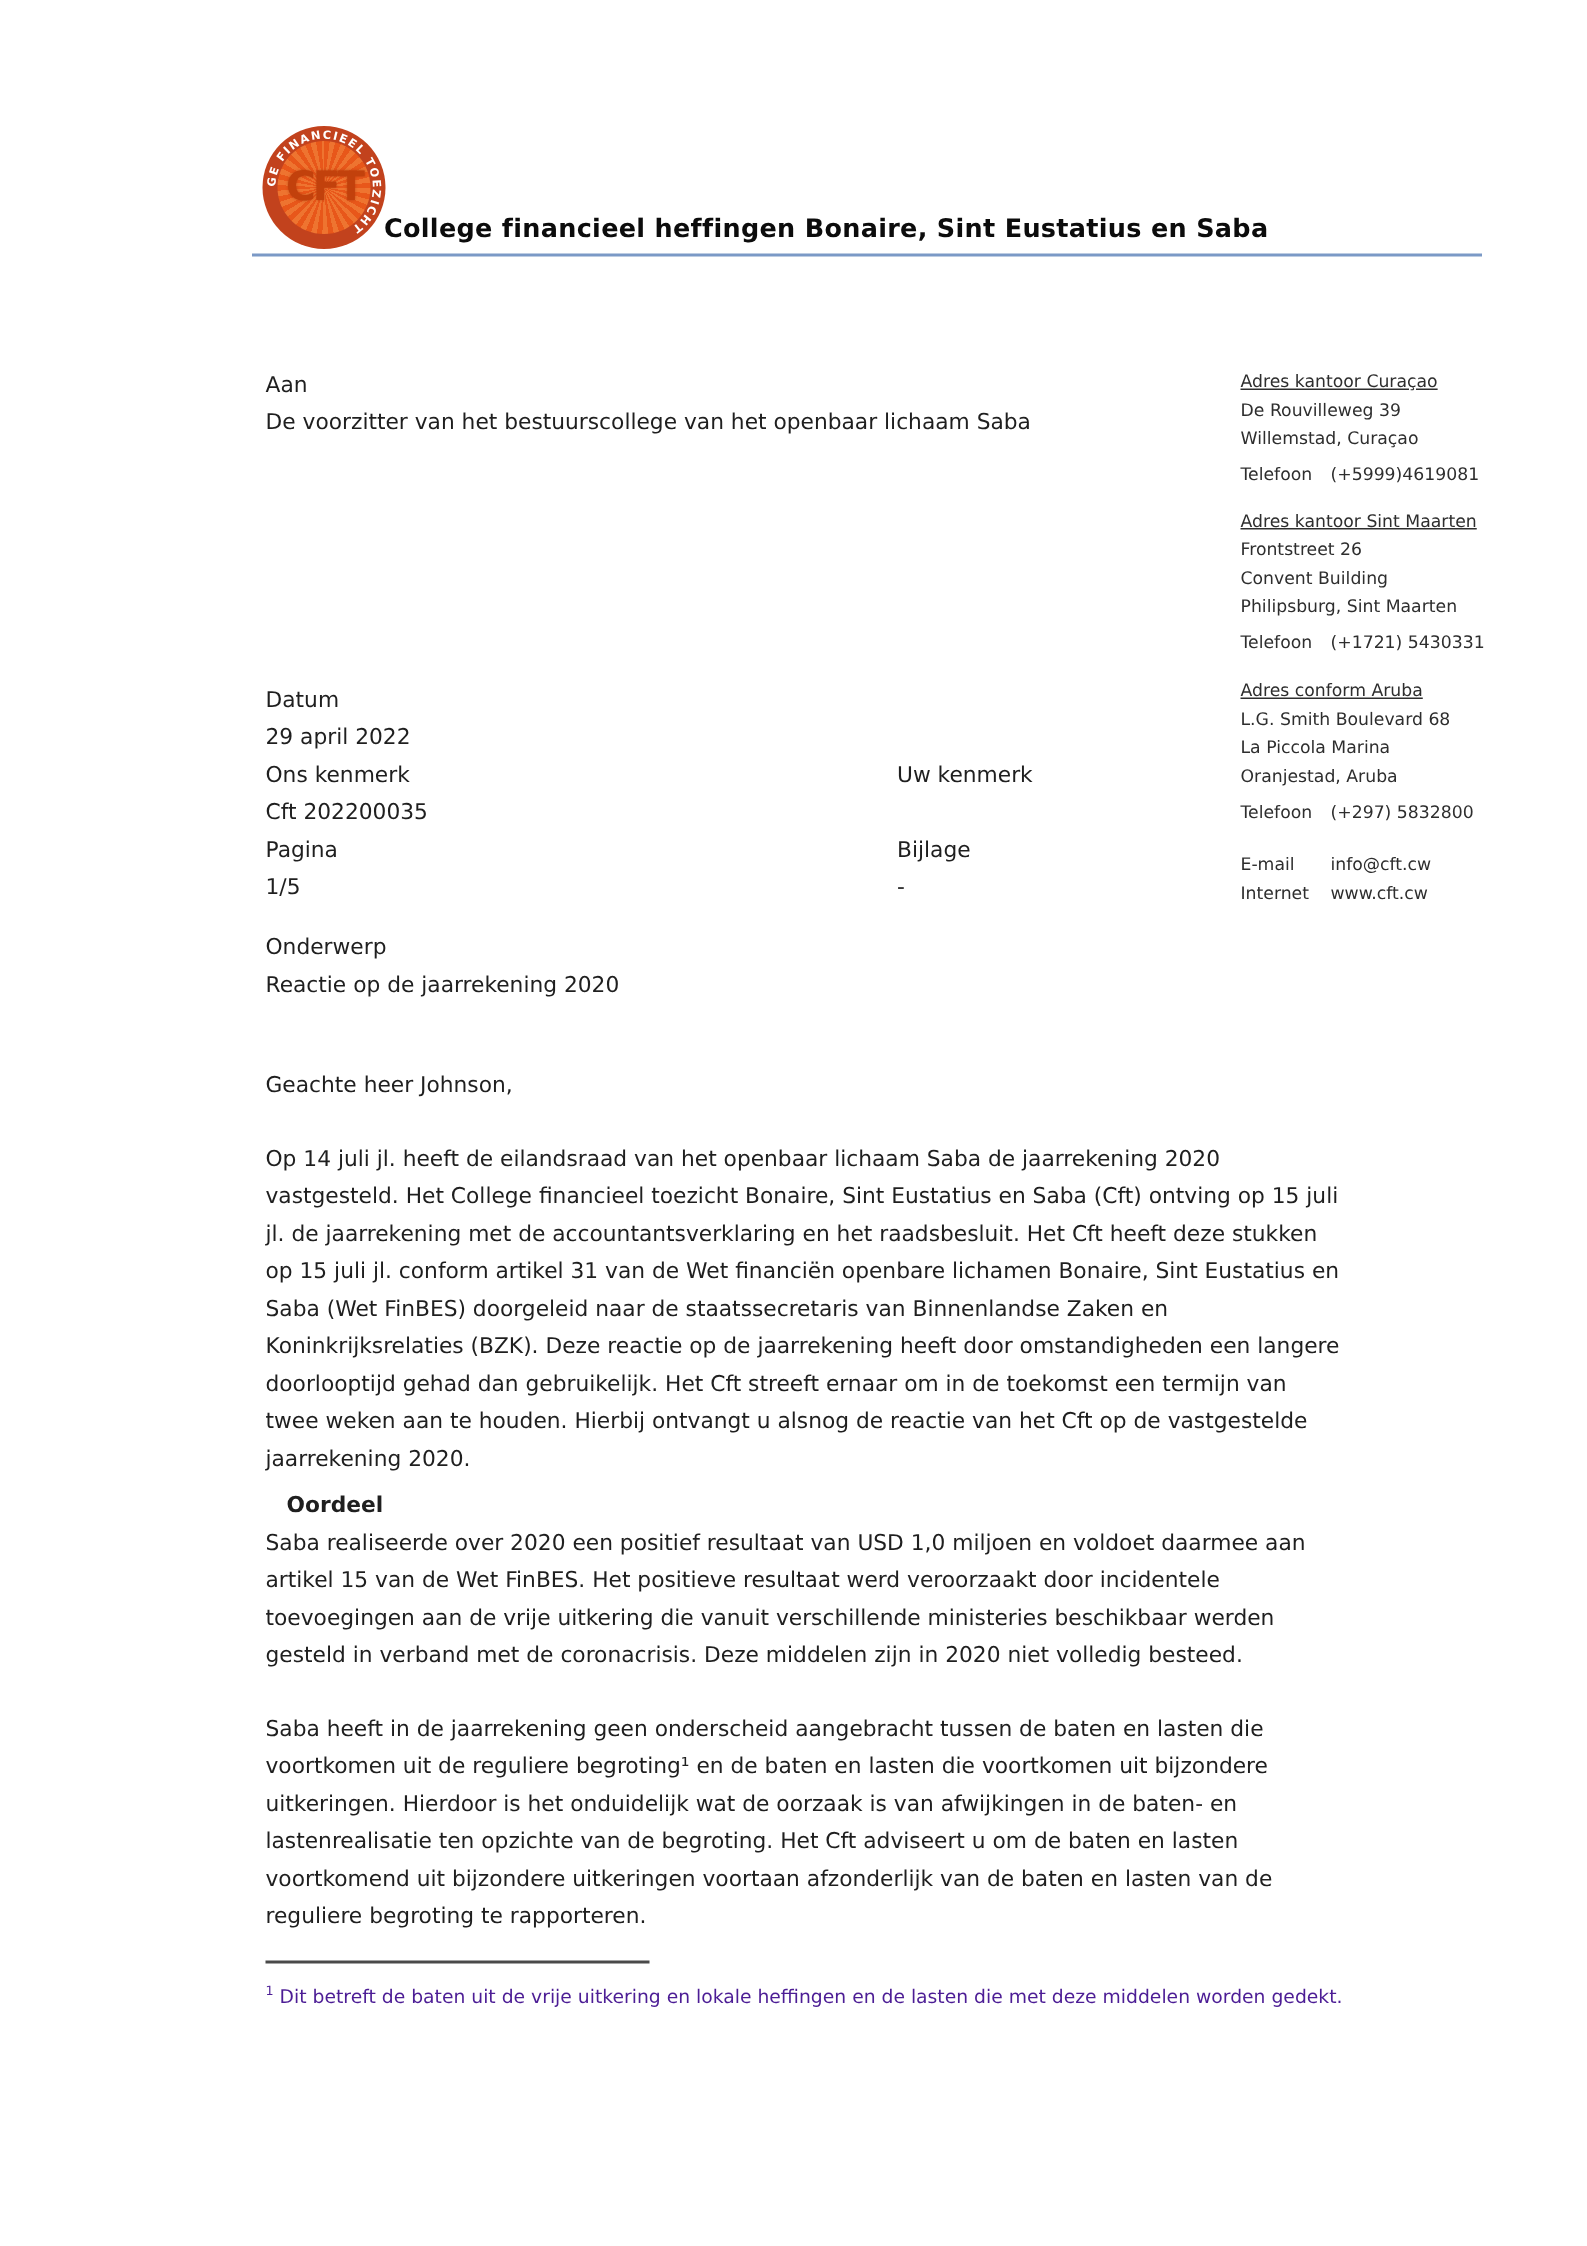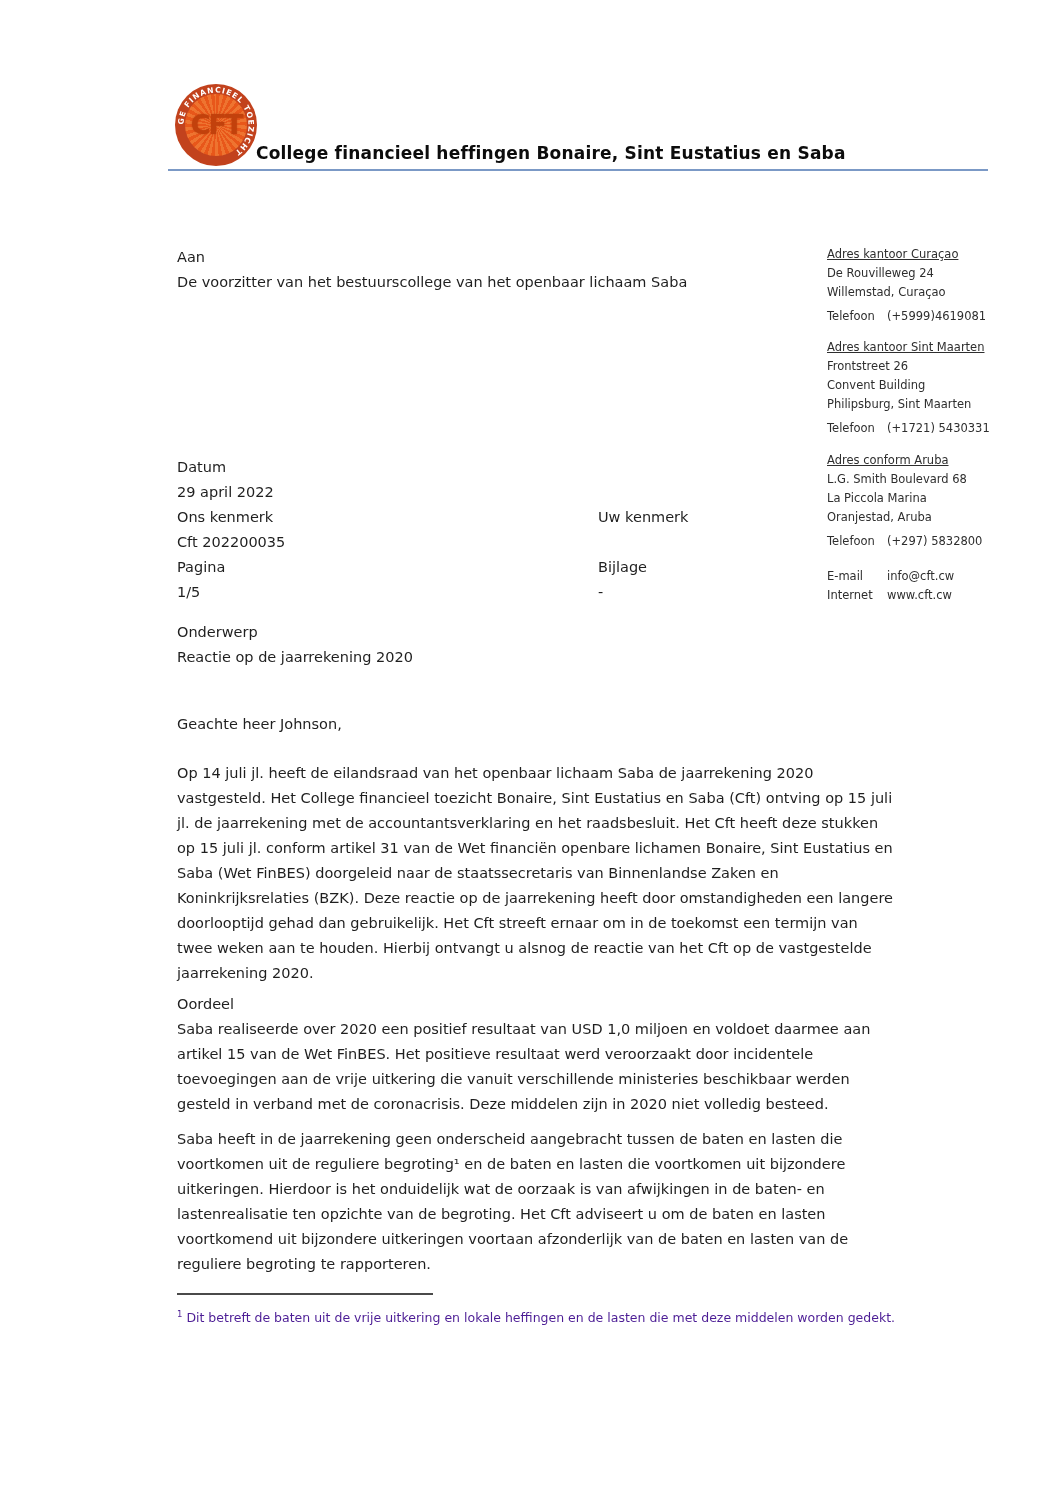--- a/index.html
+++ b/index.html
@@ -37,22 +37,22 @@
 
   
   .main { position:absolute; left:177px; top:245px; width:720px;
     font-size:14.5px; line-height:25px; color:#1f1f1f; }
   .recipient-label { }
   .meta { margin-top:160px; display:grid; grid-template-columns:421px 1fr; }
   .meta div { min-height:25px; }
   .subject { margin-top:15px; }
   .salutation { margin-top:42px; }
   .para1 { margin-top:24px; }
-  .section-heading { margin-top:6px; font-weight:normal; }
-  .para3 { margin-top:10px; }
+  .section-heading { margin-top:6px; font-weight:bold;margin-left:14px; }
+  .para3 { margin-top:24px; }
 
   
   .footnote { margin-top:16px; }
   .footnote-rule { width:256px; height:2px; background:#4a4a4a; margin-bottom:9px; }
   .footnote-text { font-size:12.5px; line-height:20px; width:755px; color:#4c1d95; }
   .footnote-text sup { font-size:8.5px; }
 </style>
 </head>
 <body>
 
@@ -70,21 +70,21 @@
       </text>
     </svg>
     <div class="logo-cft">CFT</div>
   </div>
   <div class="header-title">College financieel heffingen Bonaire, Sint Eustatius en Saba</div>
   <div class="header-rule"></div>
 
   <div class="sidebar">
     <div class="contact-block b1">
       <div class="contact-title">Adres kantoor Curaçao</div>
-      <div class="contact-line">De Rouvilleweg 24</div>
+      <div class="contact-line">De Rouvilleweg 39</div>
       <div class="contact-line">Willemstad, Curaçao</div>
       <div class="phone-row">
         <span class="kv-label">Telefoon</span>
         <span>(+5999)4619081</span>
       </div>
     </div>
 
     <div class="contact-block b2">
       <div class="contact-title">Adres kantoor Sint Maarten</div>
       <div class="contact-line">Frontstreet 26</div>

